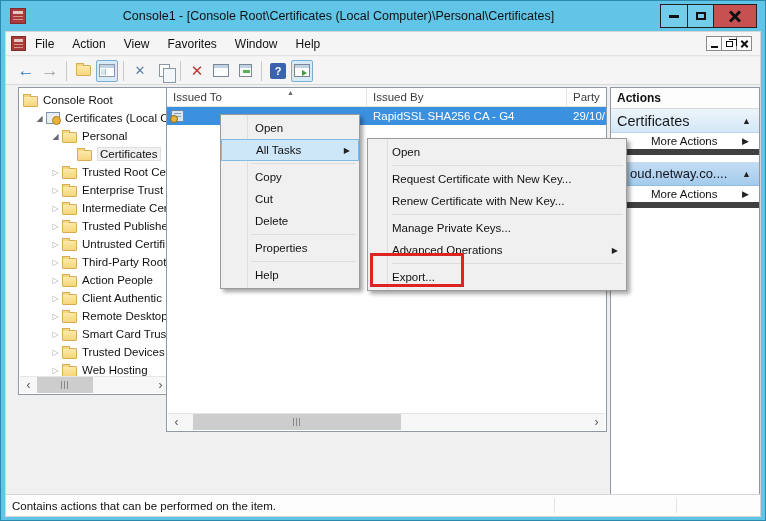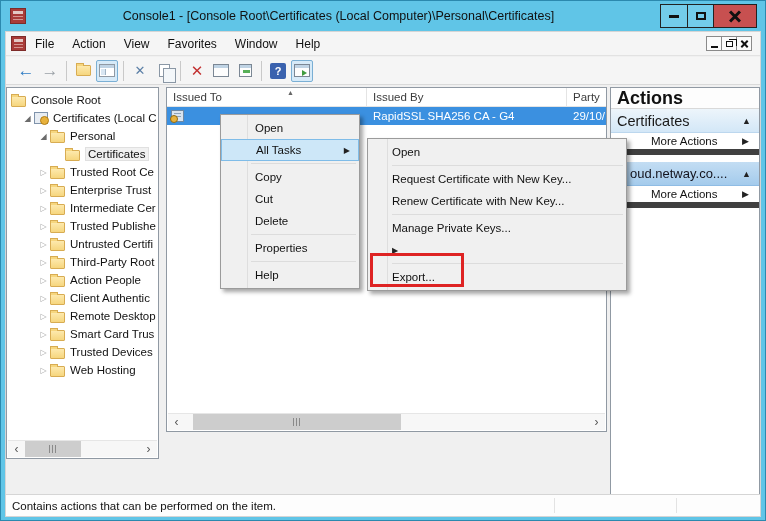--- a/index.html
+++ b/index.html
@@ -62,21 +62,21 @@
   .ficon { width:15px; height:11px; background:linear-gradient(#FDEHAD,#F6D67E); background:linear-gradient(#FDE9AD,#F6D67E); border:1px solid #D8AC52; border-radius:1px; position:relative; margin-top:3px; flex:0 0 auto; }
   .ficon::before { content:""; position:absolute; top:-3px; left:-1px; width:6px; height:2px; background:#F6D67E; border:1px solid #D8AC52; border-bottom:none; }
   .cstore { width:14px; height:12px; background:#E8EDF3; border:1px solid #7F93AB; position:relative; flex:0 0 auto; }
   .cstore::after { content:""; position:absolute; right:-2px; bottom:-2px; width:7px; height:7px; border-radius:50%; background:#E8B23C; border:1px solid #B07E18; }
   .lcert { width:13px; height:12px; background:#D9E4EF; border:1px solid #6E88A3; position:relative; flex:0 0 auto; }
   .lcert::before { content:""; position:absolute; left:2px; top:2px; right:2px; height:1px; background:#8CA2B8; box-shadow:0 3px 0 #8CA2B8; }
   .lcert::after { content:""; position:absolute; left:-2px; bottom:-2px; width:6px; height:6px; border-radius:50%; background:#E8B23C; border:1px solid #8F6A12; }
 
   
   .pane { position:absolute; background:#fff; border:1px solid #9099A3; }
-  .tree-pane { left:0; top:55px; width:153px; height:372px; }
+  .tree-pane { left:12px; top:55px; width:153px; height:308px; }
   .list-pane { left:160px; top:55px; width:441px; height:345px; }
   .actions-pane { left:604px; top:55px; width:150px; height:408px; }
 
   
   .tree { padding-top:3px; font-size:11.5px; color:#111; overflow:hidden; }
   .trow { height:18px; display:flex; align-items:center; white-space:nowrap; }
   .exp { width:13px; text-align:center; font-size:8px; color:#6B6B6B; flex:0 0 auto; }
   .exp.closed { color:#A8A8A8; }
   .trow span.tlabel { margin-left:5px; }
   .trow.sel .tlabel-wrap { background:#F1F1F1; border:1px solid #E0E0E0; padding:0 2px; }
@@ -87,21 +87,21 @@
   .lv-col { border-right:1px solid #E4E4E4; height:100%; display:flex; align-items:center; padding-left:6px; position:relative; }
   .col-issuedto { width:200px; } .col-issuedby { width:200px; } .col-exp { flex:1; border-right:none; }
   .sort-arrow { position:absolute; left:120px; top:1px; font-size:7px; color:#666; }
   .lv-row { display:flex; height:18px; align-items:center; background:#3B90E0; color:#fff; font-size:11.5px; }
   .cell-issuedto { width:200px; display:flex; align-items:center; padding-left:4px; }
   .cell-issuedto .lab { margin-left:5px;margin-top:34px; }
   .cell-issuedby { width:200px; padding-left:6px; }
   .cell-exp { flex:1; padding-left:6px; white-space:nowrap; overflow:hidden; }
 
   
-  .ap-title { height:21px; border-bottom:1px solid #D9D9D9; display:flex; align-items:center; padding-left:6px; font-size:18px; font-weight:bold; color:#111; background:#FDFDFD; }
+  .ap-title { height:21px; border-bottom:1px solid #D9D9D9; display:flex; align-items:center; padding-left:6px; font-size:12px; font-weight:bold; color:#111; background:#FDFDFD; }
   .ap-sec1 { height:24px; background:linear-gradient(#EDF5FB,#D3E7F7); border-bottom:1px solid #BCD7EE; display:flex; align-items:center; padding:0 8px 0 6px; font-size:14.5px; color:#1A1A1A; }
   .ap-sec2 { height:24px; background:linear-gradient(#C3DDF3,#A4CBEC); border-bottom:1px solid #8FBCE4; display:flex; align-items:center; padding:0 8px 0 19px; font-size:13px; color:#14141E; margin-top:7px; }
   .ap-sec-label { flex:1; white-space:nowrap; overflow:hidden; }
   .ap-collapse { font-size:9px; color:#222; }
   .ap-more { height:22px; display:flex; align-items:center; padding:0 10px 0 40px; font-size:11.5px; color:#111; border-bottom:6px solid #404040; }
   .ap-more .ap-more-label { flex:1; }
   .ap-arrow { font-size:9px; color:#222; }
 
   
   .hscroll { position:absolute; left:1px; right:1px; bottom:1px; height:17px; background:#F7F7F7; border-top:1px solid #E6E6E6; display:flex; }
@@ -396,20 +396,21 @@
           <span class="mi-label">Request Certificate with New Key...</span>
         </div>
       <div class="mi">
           <span class="mi-label">Renew Certificate with New Key...</span>
         </div>
       <div class="msep"></div>
       <div class="mi">
           <span class="mi-label">Manage Private Keys...</span>
         </div>
       <div class="mi">
+          <span class="mi-label">Advanced Operations</span>
           <span class="mi-arrow">▶</span>
         </div>
       <div class="msep"></div>
       <div class="mi">
           <span class="mi-label">Export...</span>
         </div>
     </div>
 
     <div class="red-rect"></div>
 

